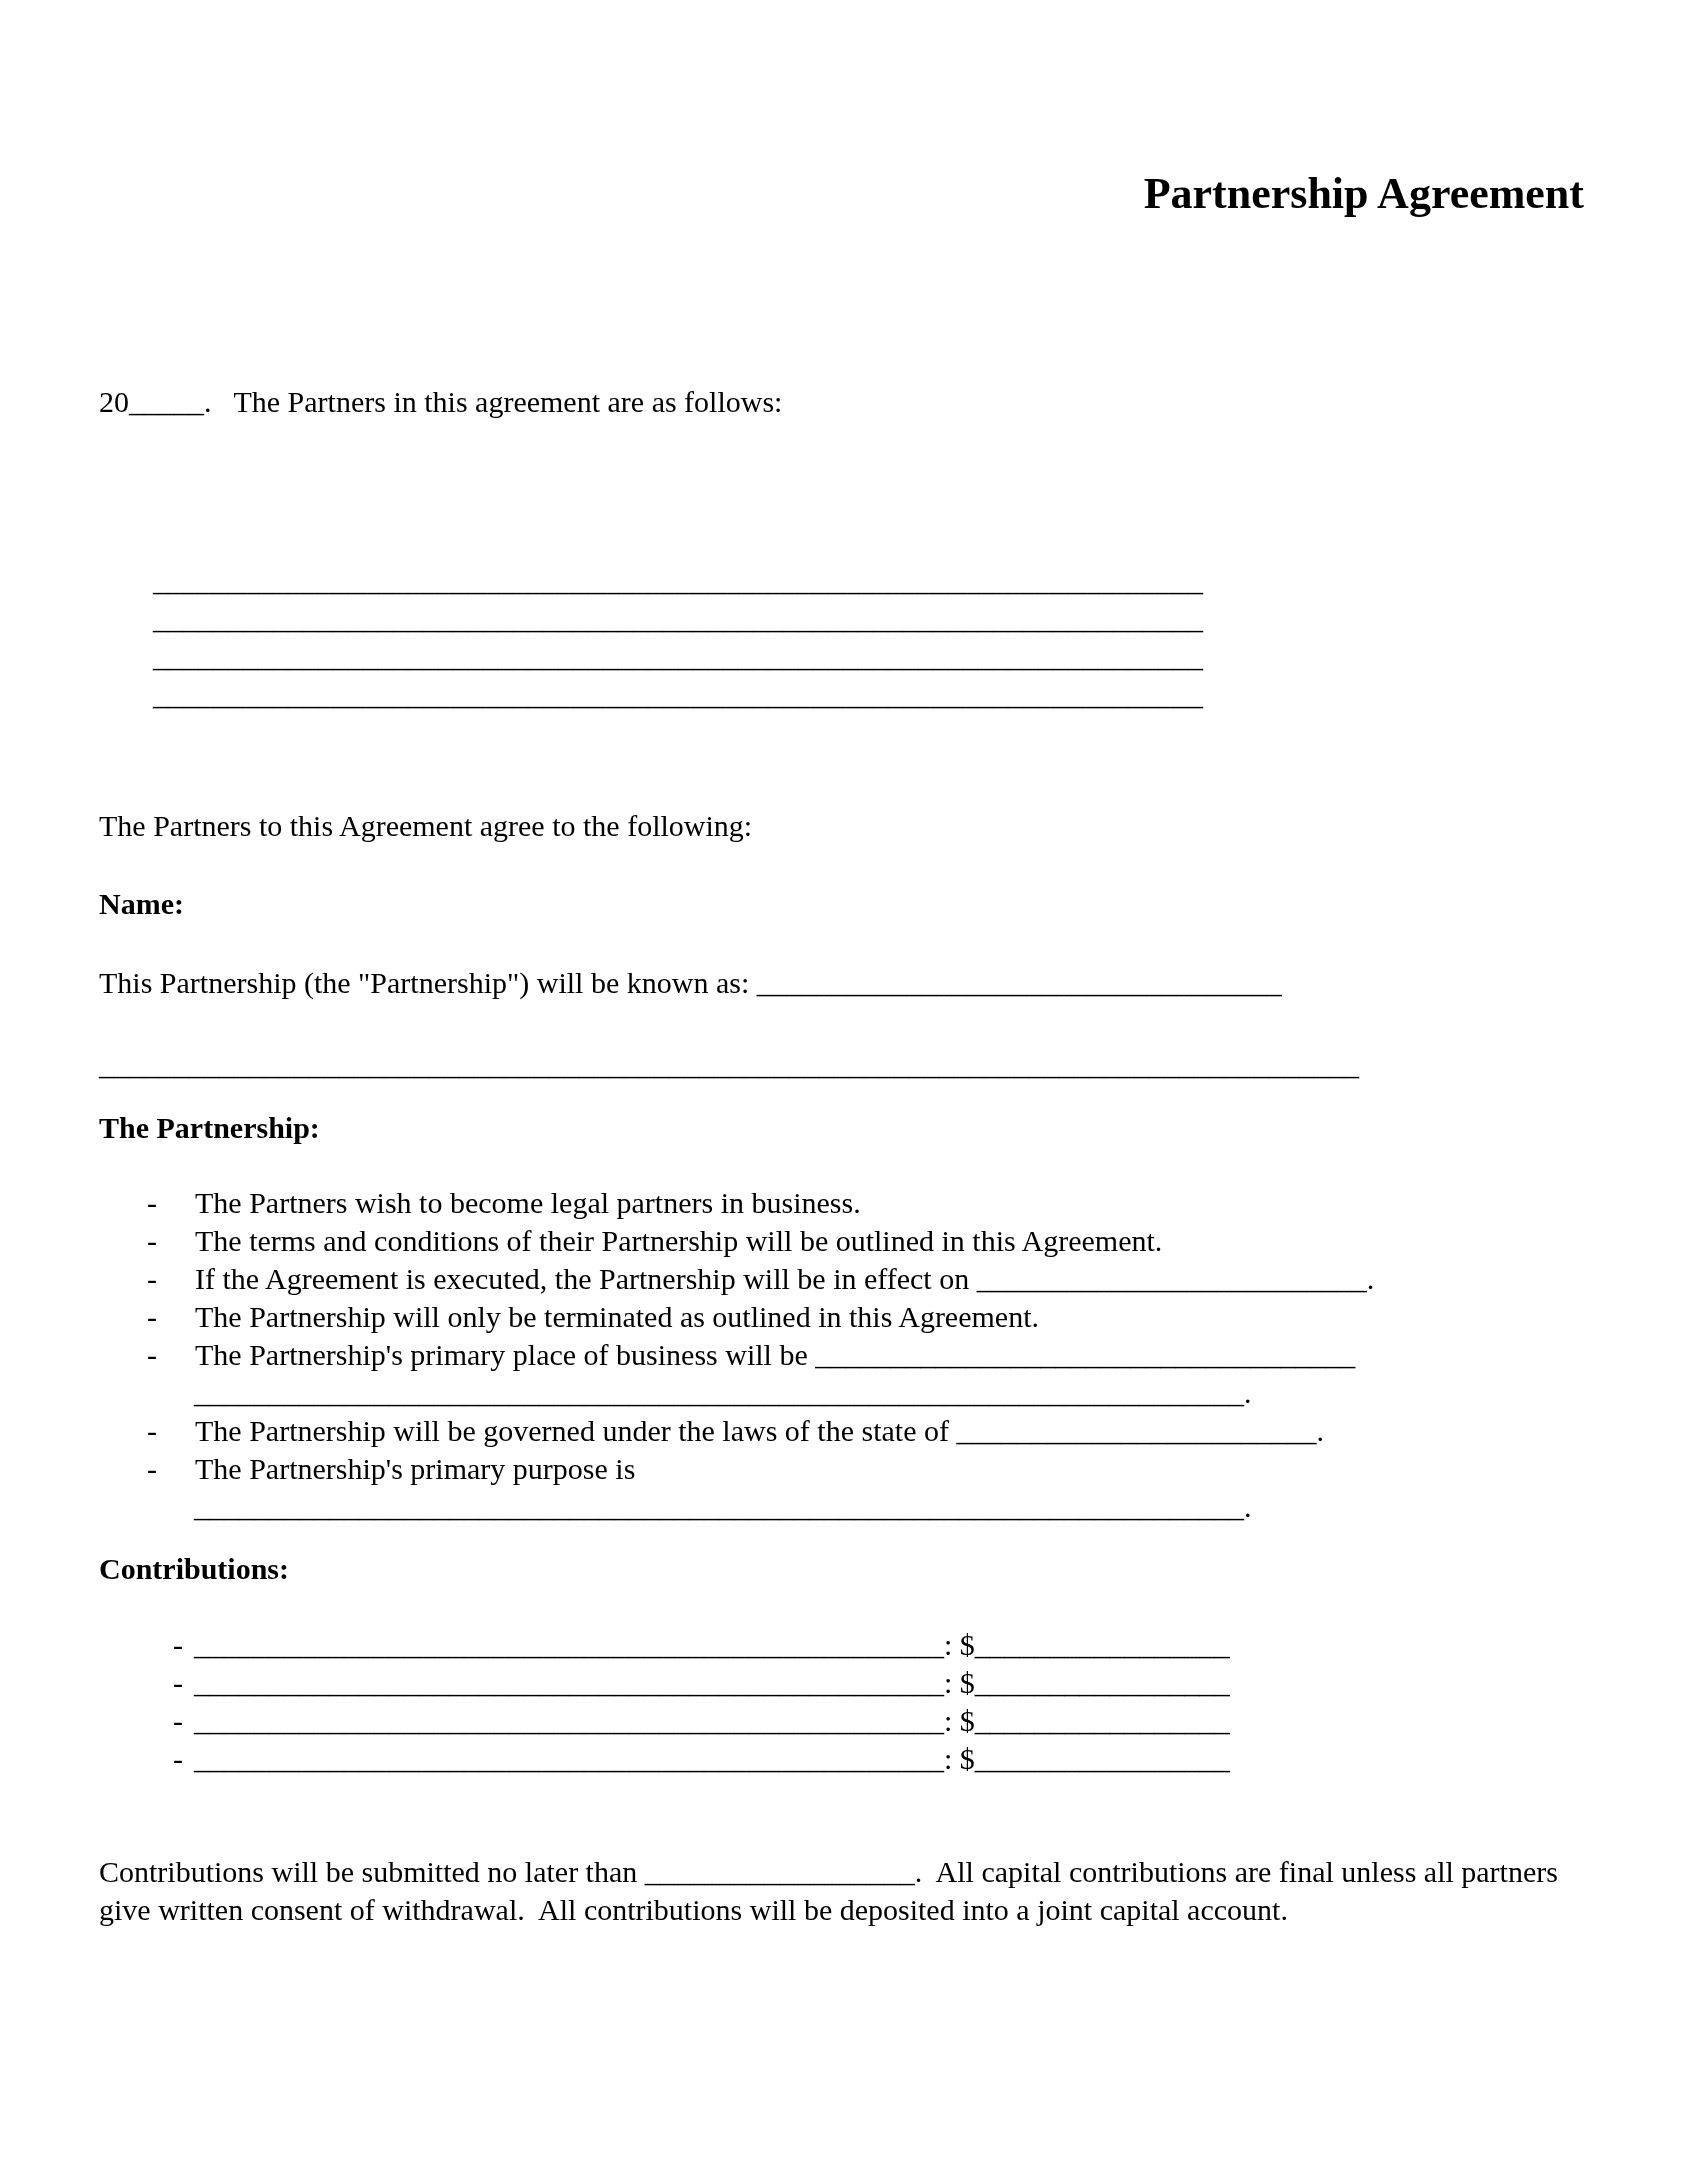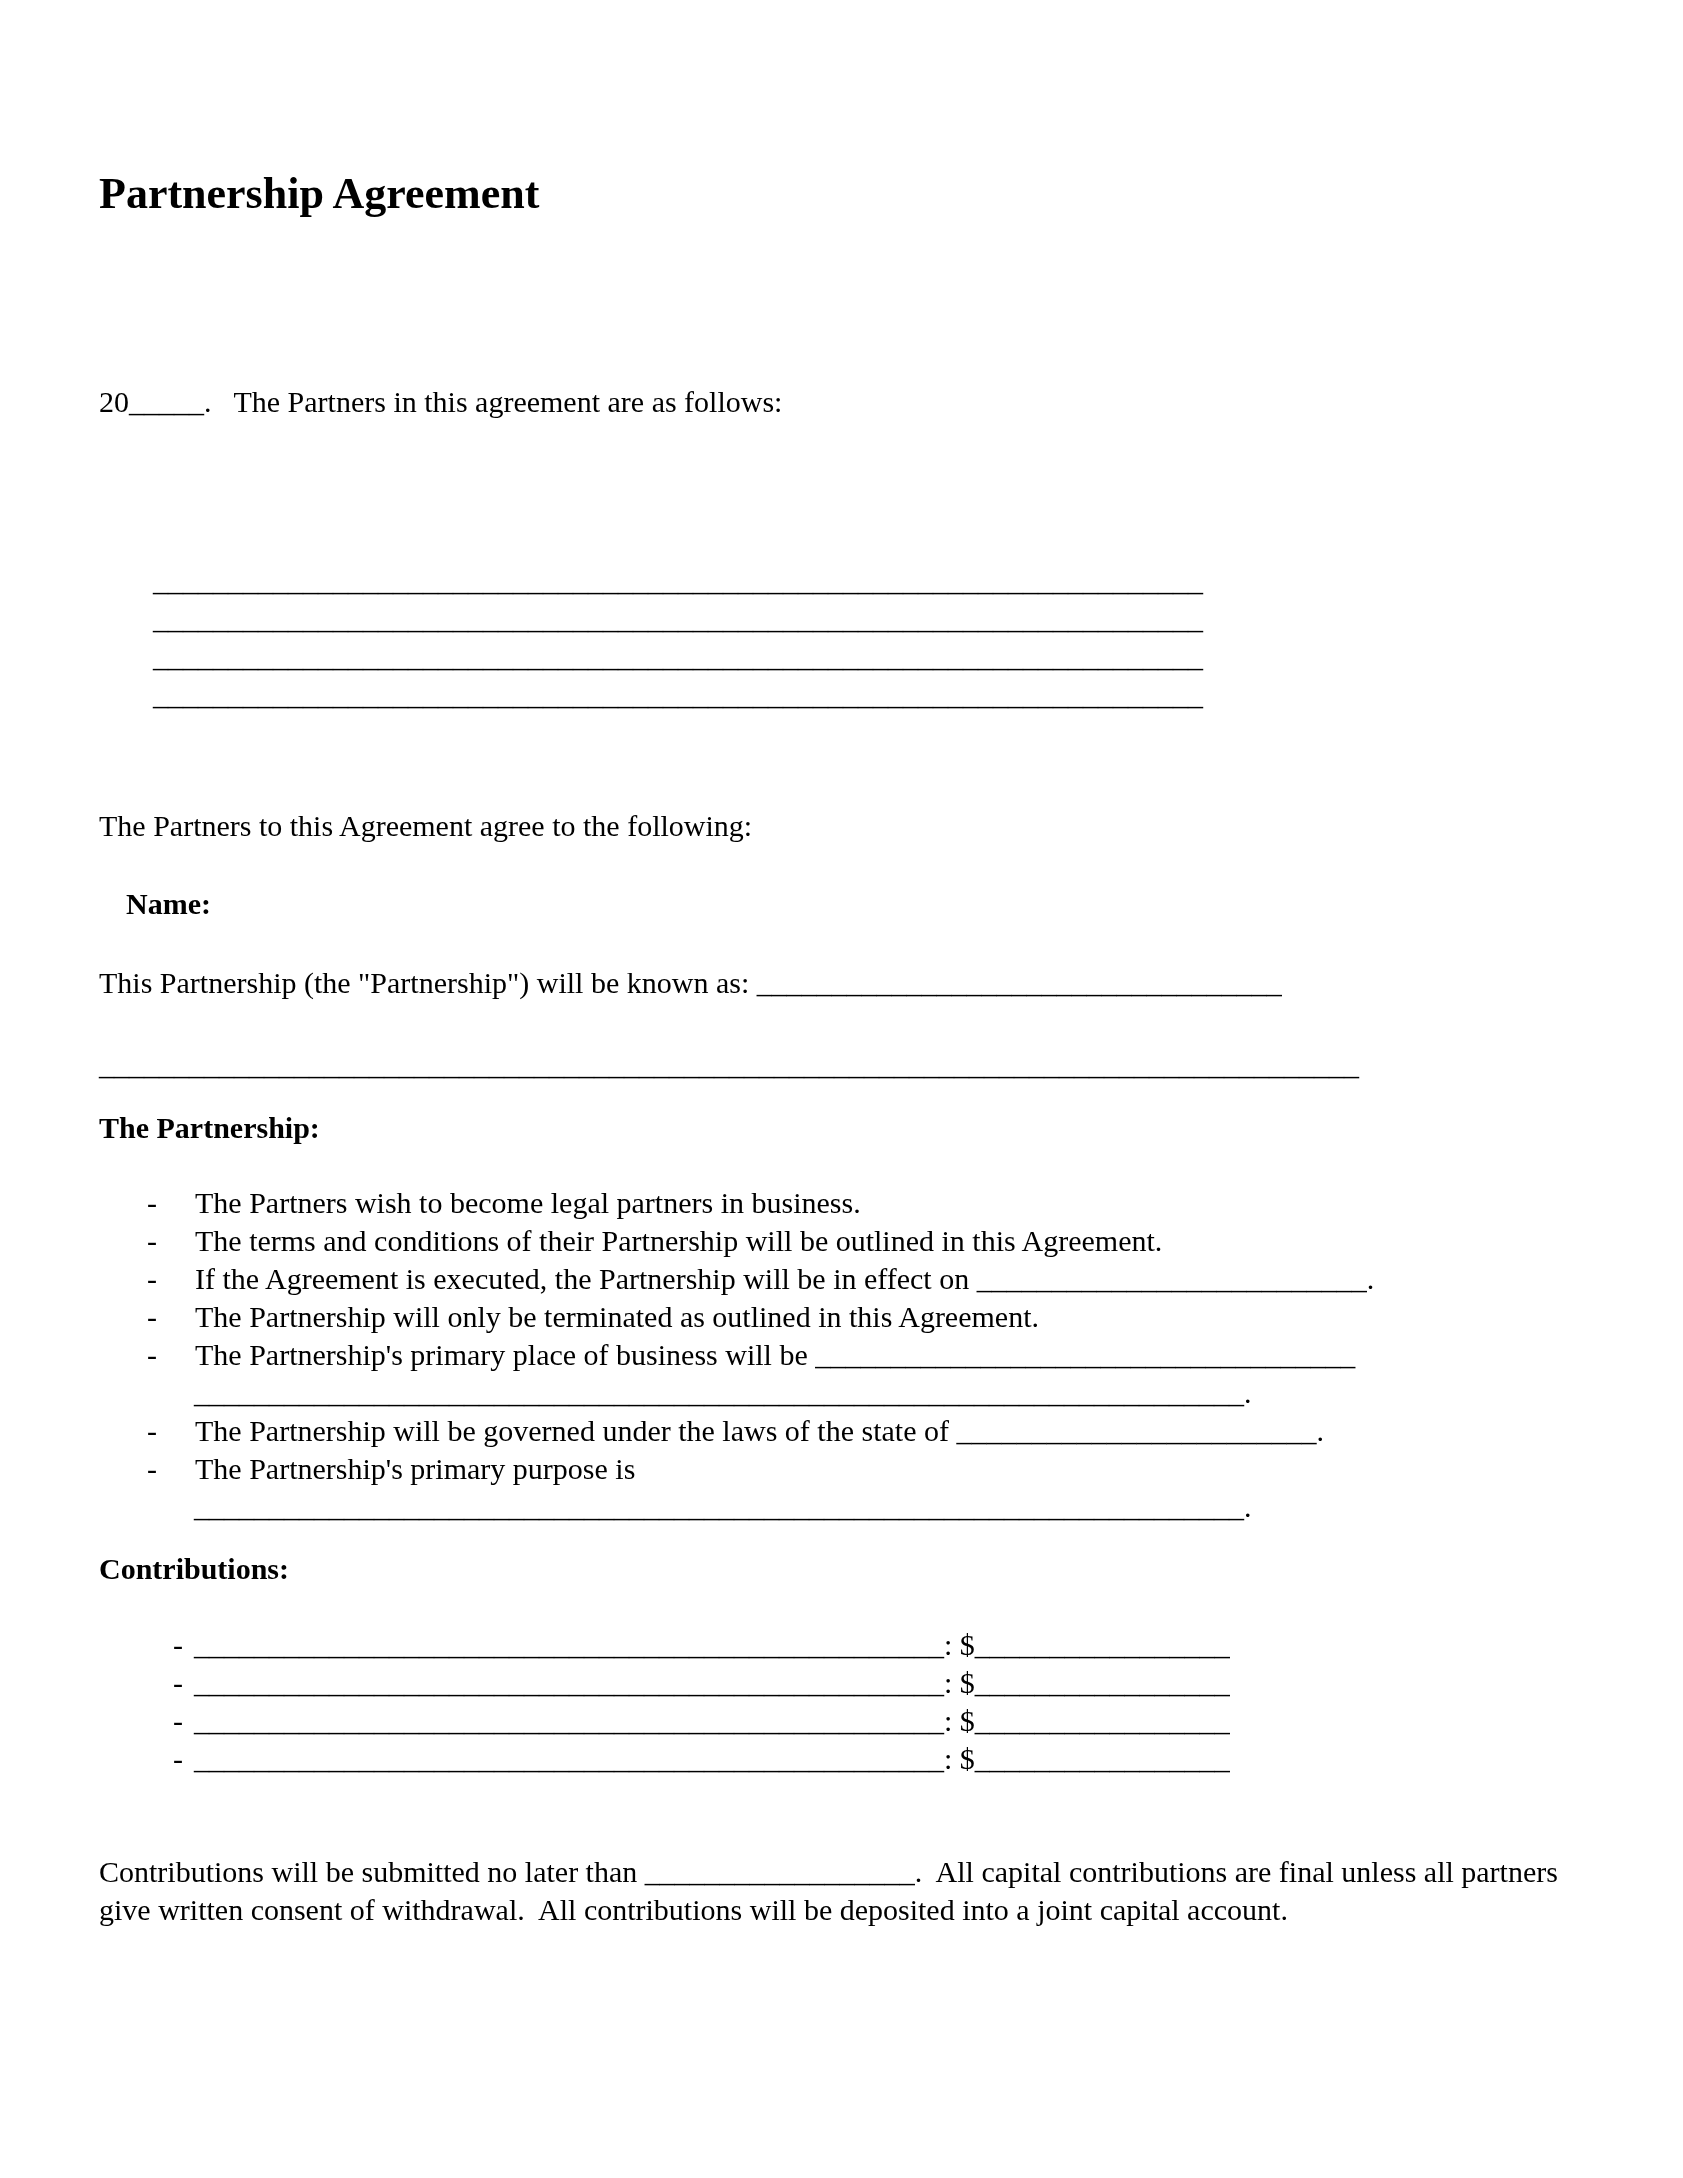--- a/index.html
+++ b/index.html
@@ -17,30 +17,30 @@
     color: #000000;
     font-family: "Liberation Serif", "DejaVu Serif", serif;
     font-size: 30px;
     line-height: 38px;
     overflow: hidden;
   }
   .doc-title {
     font-size: 44px;
     line-height: 52px;
     font-weight: bold;
-    text-align: left;
+    text-align: right;
     margin: 0 0 87px 0;
   }
   .para { margin: 0; white-space: pre-wrap; }
   .line { display: block; white-space: pre-wrap; }
   .partner-lines { margin-top: 65px; padding-left: 54px; }
   .blank-row { white-space: nowrap; }
   .agree { margin-top: 93px; }
   .sec-heading { font-weight: bold; margin: 0; }
-  .name-heading { margin-top: 40px; margin-left: 27px; }
+  .name-heading { margin-top: 40px; }
   .known-as { margin-top: 41px; white-space: nowrap; }
   .full-blank { margin-top: 44px; white-space: nowrap; }
   .partnership-heading { margin-top: 25px; }
   .bullets { margin-top: 37px; }
   .bullet-item { display: flex; padding-left: 48px; }
   .bullet-marker { flex: 0 0 48px; }
   .bullet-text { flex: 1 1 auto; white-space: pre-wrap; }
   .bullet-cont { padding-left: 95px; white-space: nowrap; }
   .contrib-heading { margin-top: 24px; }
   .contrib-intro { margin-top: 38px; }

